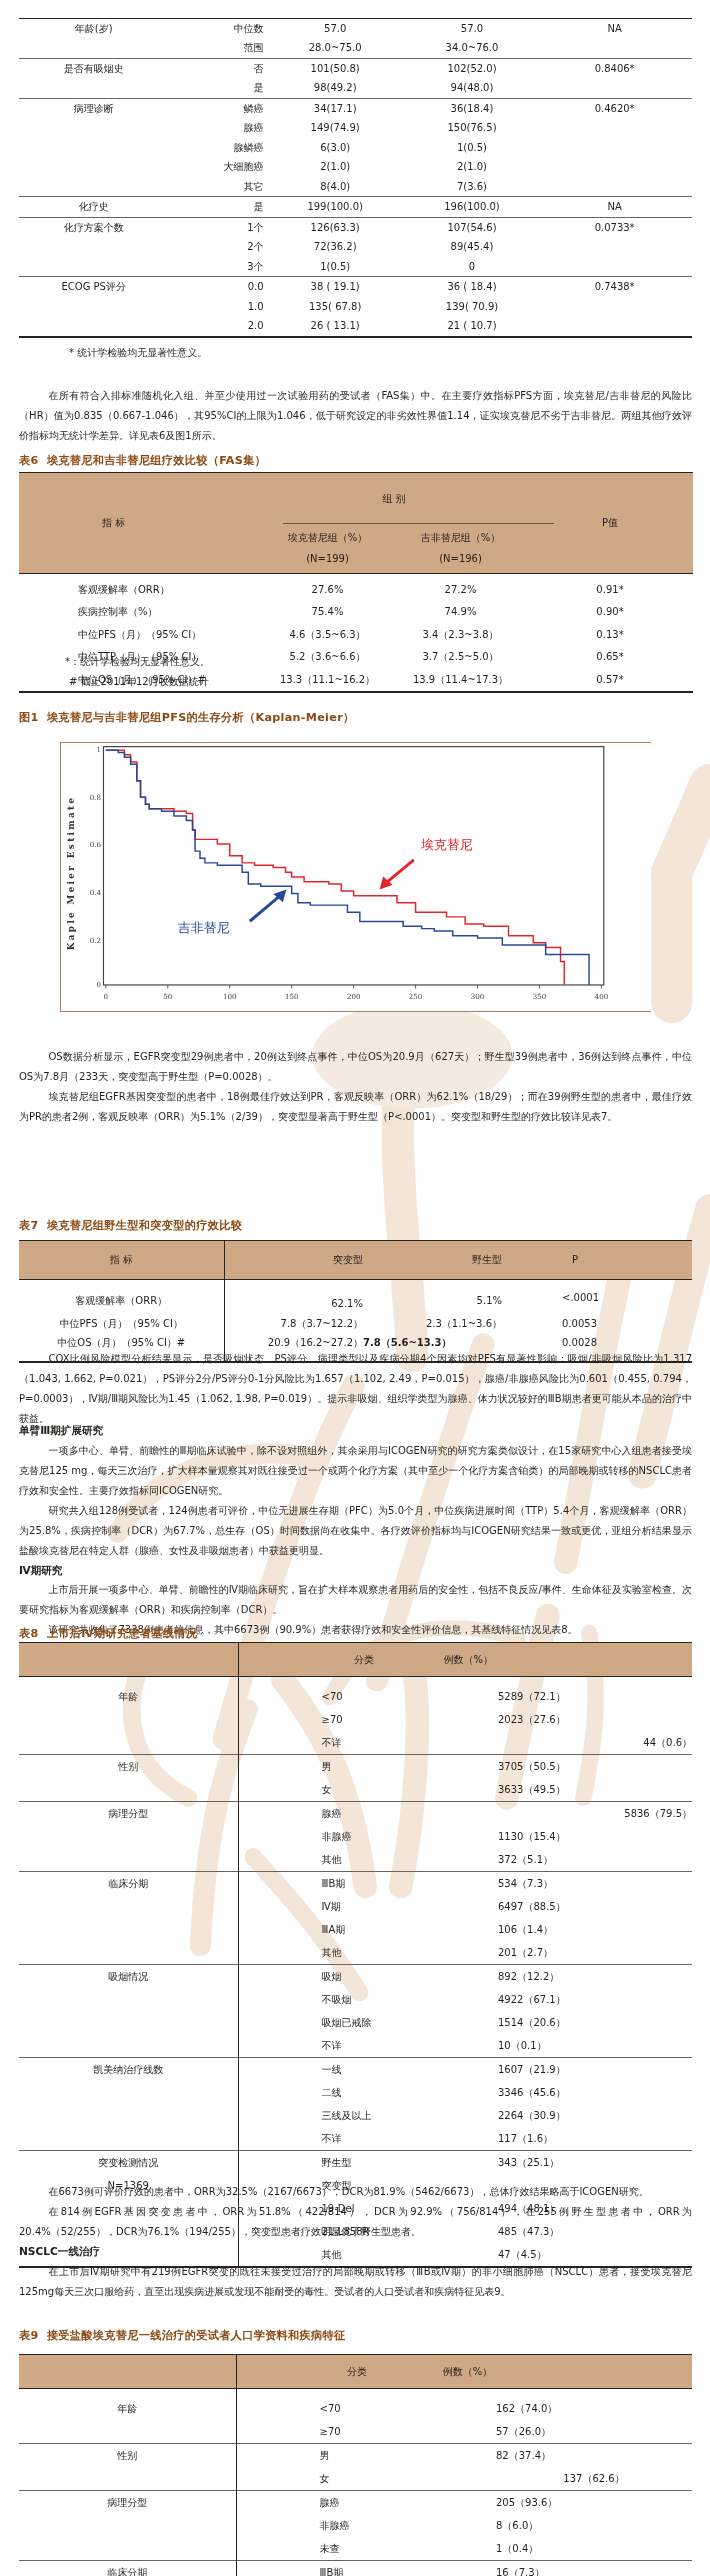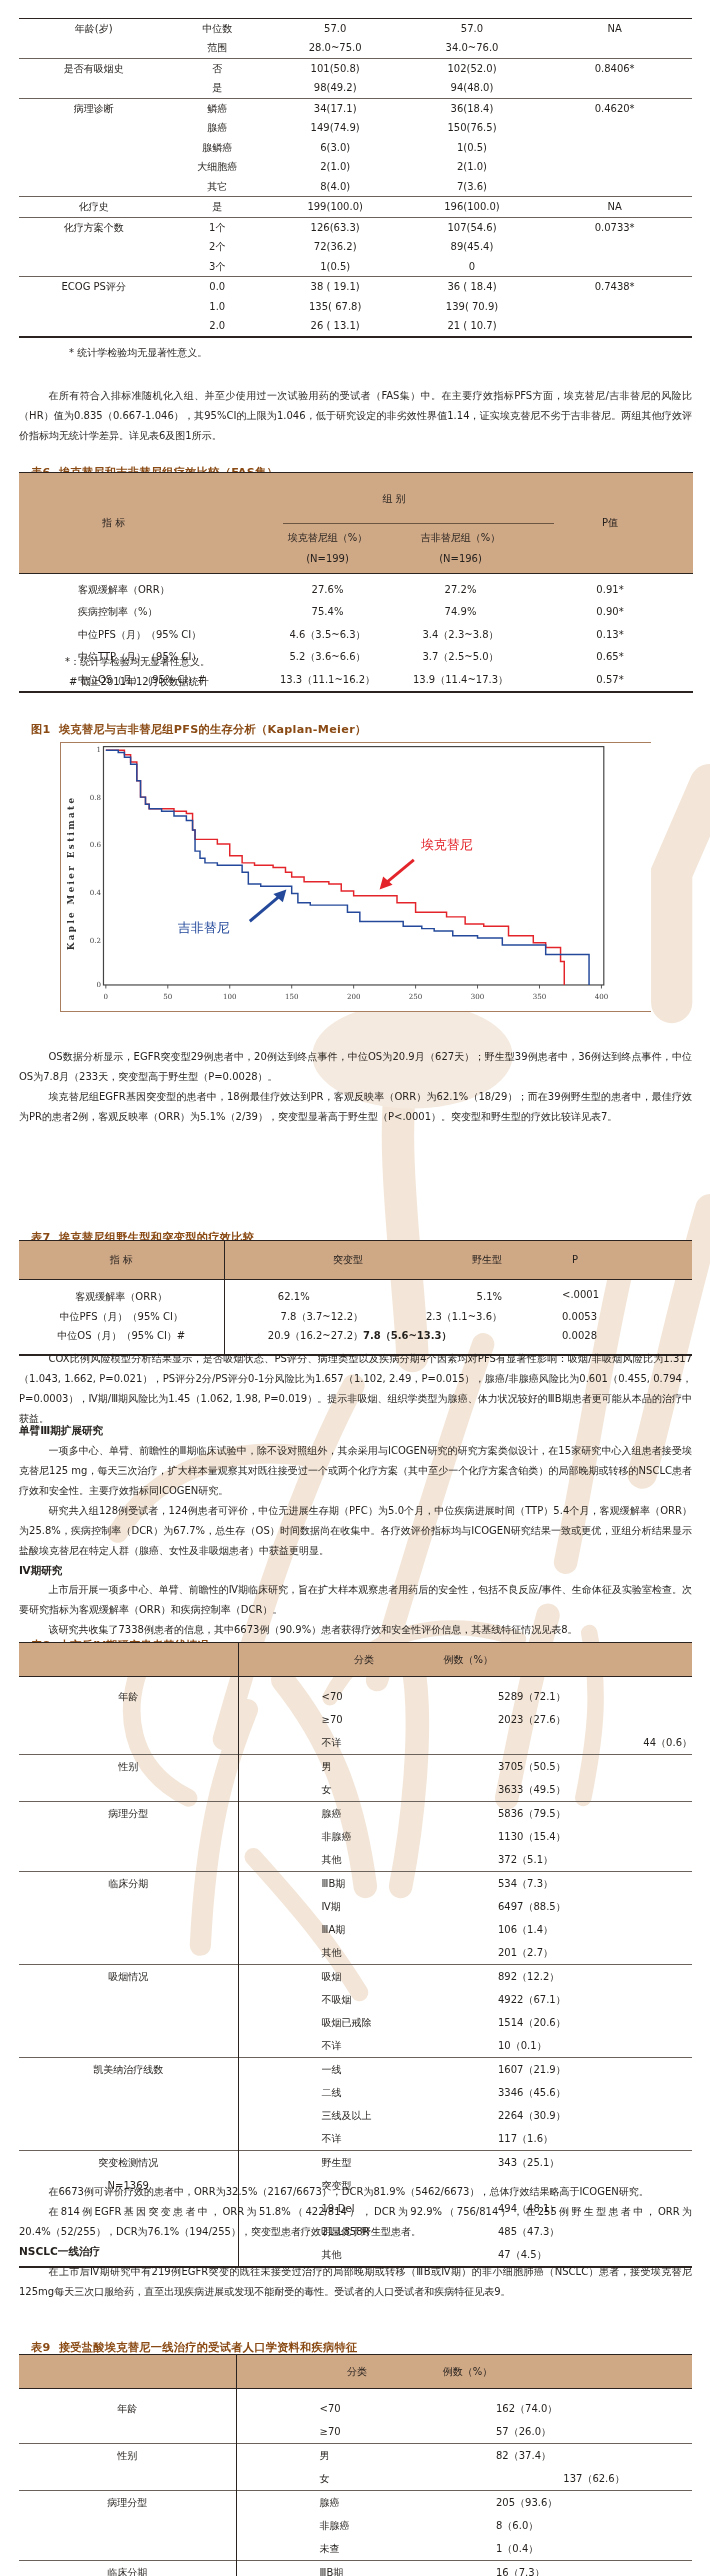--- a/index.html
+++ b/index.html
@@ -14,34 +14,34 @@
   
   table { border-collapse: collapse; width: 673px; table-layout: fixed; }
   td, th { font-weight: normal; text-align: center; vertical-align: middle; font-size: 10px; padding: 0; height: 19.5px; line-height: 19.5px; white-space: nowrap; }
   .hdr { background: #cfa886; }
   .rule-top { border-top: 1.8px solid #2b231f; }
   .rule-bot { border-bottom: 2.4px solid #2b231f; }
   .grp-sep td { border-top: 1.2px solid #6b625c; }
 
   .caption {
     color: #8a4a14; font-weight: bold; font-size: 11.2px; letter-spacing: 0.3px;
-    margin: 12px; line-height: 16.5px;
+    margin: 0; line-height: 16.5px;
   }
   .caption .num { margin-right: 8.3px; }
 
   .para { font-size: 10px; line-height: 20px; margin: 0; text-align: justify; }
   .para.indent { text-indent: 29.5px; }
   .note { font-size: 10px; line-height: 16.5px; margin: 0 0 0 25px; }
   .subhead { font-size: 10.6px; font-weight: bold; margin: 0; line-height: 19.5px; }
 
   .abs { position: absolute; left: 19px; width: 673px; }
 
   
   #t5 td:nth-child(1) { width: 142px; }
-  #t5 td:nth-child(2) { width: 88px; text-align: center; padding-left: 2.4px; }
+  #t5 td:nth-child(2) { width: 88px; text-align: right; padding-left: 2.4px; }
   #t5 td:nth-child(3) { width: 136px; }
   #t5 td:nth-child(4) { width: 124px; }
   #t5 td:nth-child(5) { width: 147px; }
 
   
   #t6 td { height: 22.4px; line-height: 22.4px; }
   #t6 .m { text-align: left; padding-left: 59px; }
   .subline { border-bottom: 1.2px solid #6b5644; display: inline-block; width: 271px; }
 
   
@@ -356,21 +356,21 @@
         <tr class="hdr rule-top" style="border-bottom:1.2px solid #2b231f;">
           <td class="divl" style="height:38px;">指 标</td>
           <td style="height:38px; text-align:right; padding-right:0;">突变型</td>
           <td style="height:38px; text-align:right; padding-right:0;">野生型</td>
           <td style="height:38px; text-align:left; padding-left:70px;">P</td>
         </tr>
       </thead>
       <tbody>
         <tr>
           <td class="divl" style="padding-top:7px;">客观缓解率（ORR）</td>
-          <td style="padding-top:7px; ">62.1%</td>
+          <td style="padding-top:14px; text-align:right;">62.1%</td>
           <td style="padding-top:7px; text-align:right;">5.1%</td>
           <td style="padding-top:2.4px; text-align:left; padding-left:60px;">&lt;.0001</td>
         </tr>
         <tr>
           <td class="divl">中位PFS（月）（95% CI）</td>
           <td style="text-align:right;">7.8（3.7~12.2）</td>
           <td style="text-align:right;">2.3（1.1~3.6）</td>
           <td style="text-align:left; padding-left:60px;">0.0053</td>
         </tr>
         <tr class="rule-bot">
@@ -433,21 +433,21 @@
             <td style="text-align: left; padding-left: 65px;">3705（50.5）</td>
           </tr>
           <tr>
             <td class="divl"></td>
             <td class="cat">女</td>
             <td style="text-align: left; padding-left: 65px;">3633（49.5）</td>
           </tr>
           <tr class="grp-sep">
             <td class="divl" style="padding-top: 0px;">病理分型</td>
             <td class="cat">腺癌</td>
-            <td style="text-align: left; padding-left: 65px;">5836（79.5）</td>
+            <td style="text-align: right; padding-left: 65px;">5836（79.5）</td>
           </tr>
           <tr>
             <td class="divl"></td>
             <td class="cat">非腺癌</td>
             <td style="text-align: left; padding-left: 65px;">1130（15.4）</td>
           </tr>
           <tr>
             <td class="divl"></td>
             <td class="cat">其他</td>
             <td style="text-align: left; padding-left: 65px;">372（5.1）</td>

